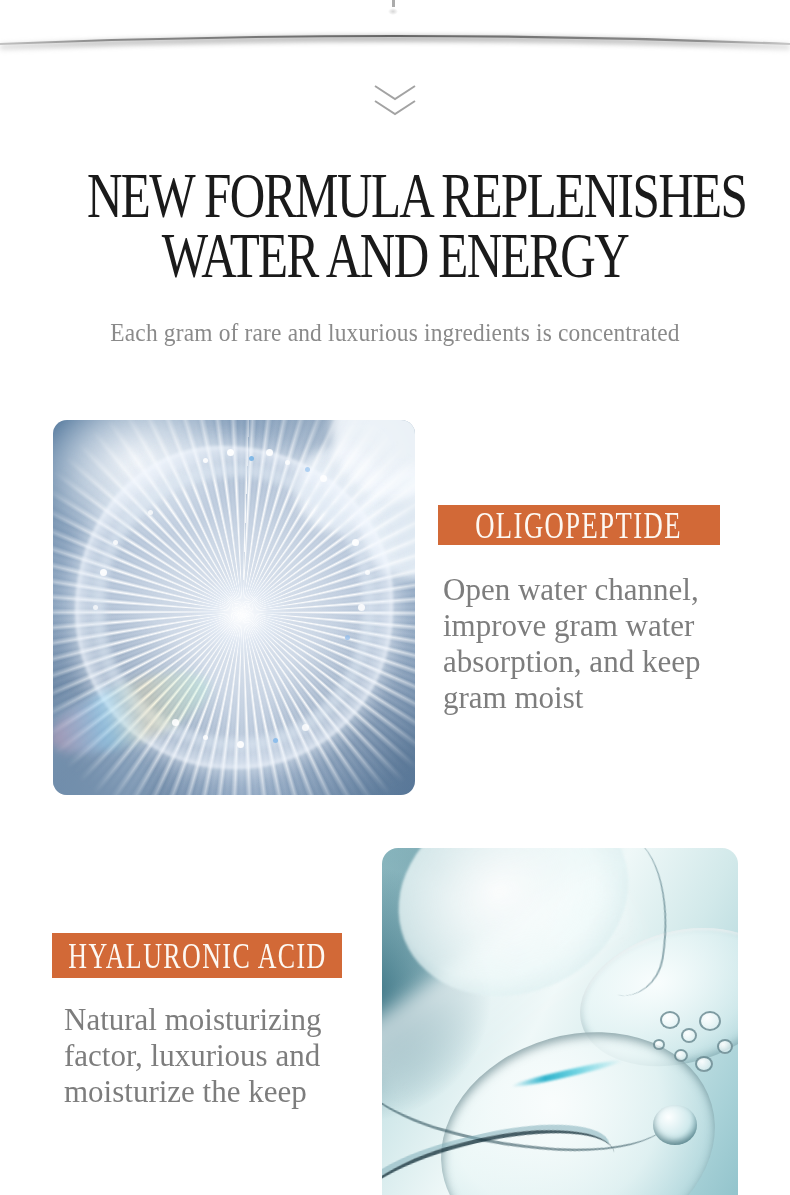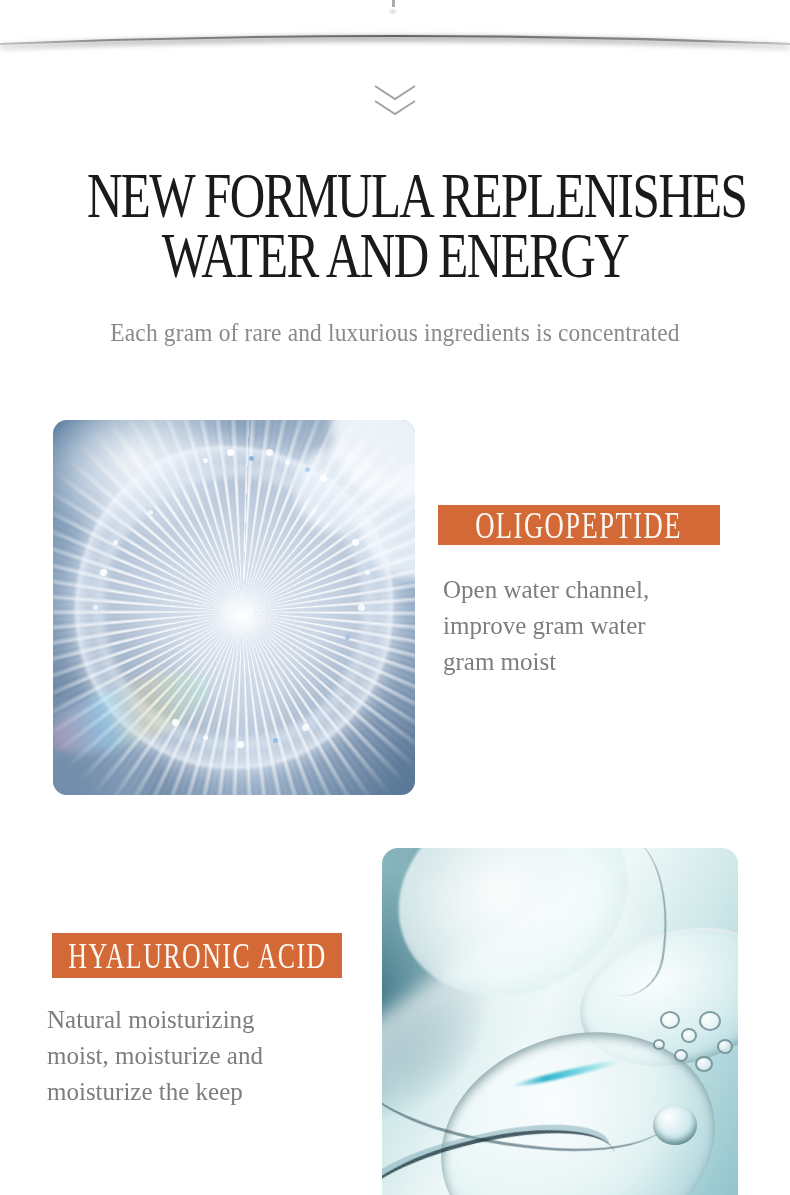--- a/index.html
+++ b/index.html
@@ -48,23 +48,23 @@
   }
   .badge-1 { left:438px; top:505px; width:282px; height:40px; }
   .badge-2 { left:52px;  top:933px; width:290px; height:45px; }
   .badge span {
     font-size:37px; letter-spacing:2px; white-space:nowrap;
     transform:scaleX(0.72); transform-origin:50% 50%;
   }
   .badge-2 span { font-size:36px; }
 
   
-  .desc { position:absolute; color:#7d7d7d; font-size:25px; line-height:36px; }
+  .desc { position:absolute; color:#7d7d7d; font-size:31px; line-height:36px; }
   .desc-1 { left:443px; top:572px; }
-  .desc-2 { left:47px;  top:1002px; }
+  .desc-2 { left:64px;  top:1002px; }
 
   
   .img-left {
     position:absolute; left:53px; top:420px; width:362px; height:375px;
     border-radius:14px; overflow:hidden;
     background:
       radial-gradient(circle at 88% 6%, rgba(255,255,255,.4), rgba(255,255,255,0) 26%),
       radial-gradient(circle at 6% 92%, rgba(52,82,116,.55), rgba(52,82,116,0) 34%),
       radial-gradient(circle at 96% 90%, rgba(72,100,132,.5), rgba(72,100,132,0) 30%),
       radial-gradient(circle at 52% 52%, #e9eef5 0%, #ccd7e5 28%, #b3c3d7 48%, #92a9c3 66%, #6e8cab 82%, #567a9e 100%);
@@ -258,29 +258,30 @@
     <div class="li-iris"></div>
     <div class="li-dots"></div>
   </div>
 
   <div class="badge badge-1">
     <span>OLIGOPEPTIDE</span>
   </div>
   <div class="desc desc-1">
     <div>Open water channel,</div>
     <div>improve gram water</div>
+    <div>absorption, and keep</div>
     <div>gram moist</div>
   </div>
 
   <div class="badge badge-2">
     <span>HYALURONIC ACID</span>
   </div>
   <div class="desc desc-2">
     <div>Natural moisturizing</div>
-    <div>moist, moisturize and</div>
+    <div>factor, luxurious and</div>
     <div>moisturize the keep</div>
   </div>
 
   <div class="img-right">
     <div class="ri-glare"></div>
     <div class="ri-bub1"></div>
     <div class="ri-bub2"></div>
     <div class="ri-bub3"></div>
     <div class="ri-cyan"></div>
     <div class="ri-seam1"></div>

